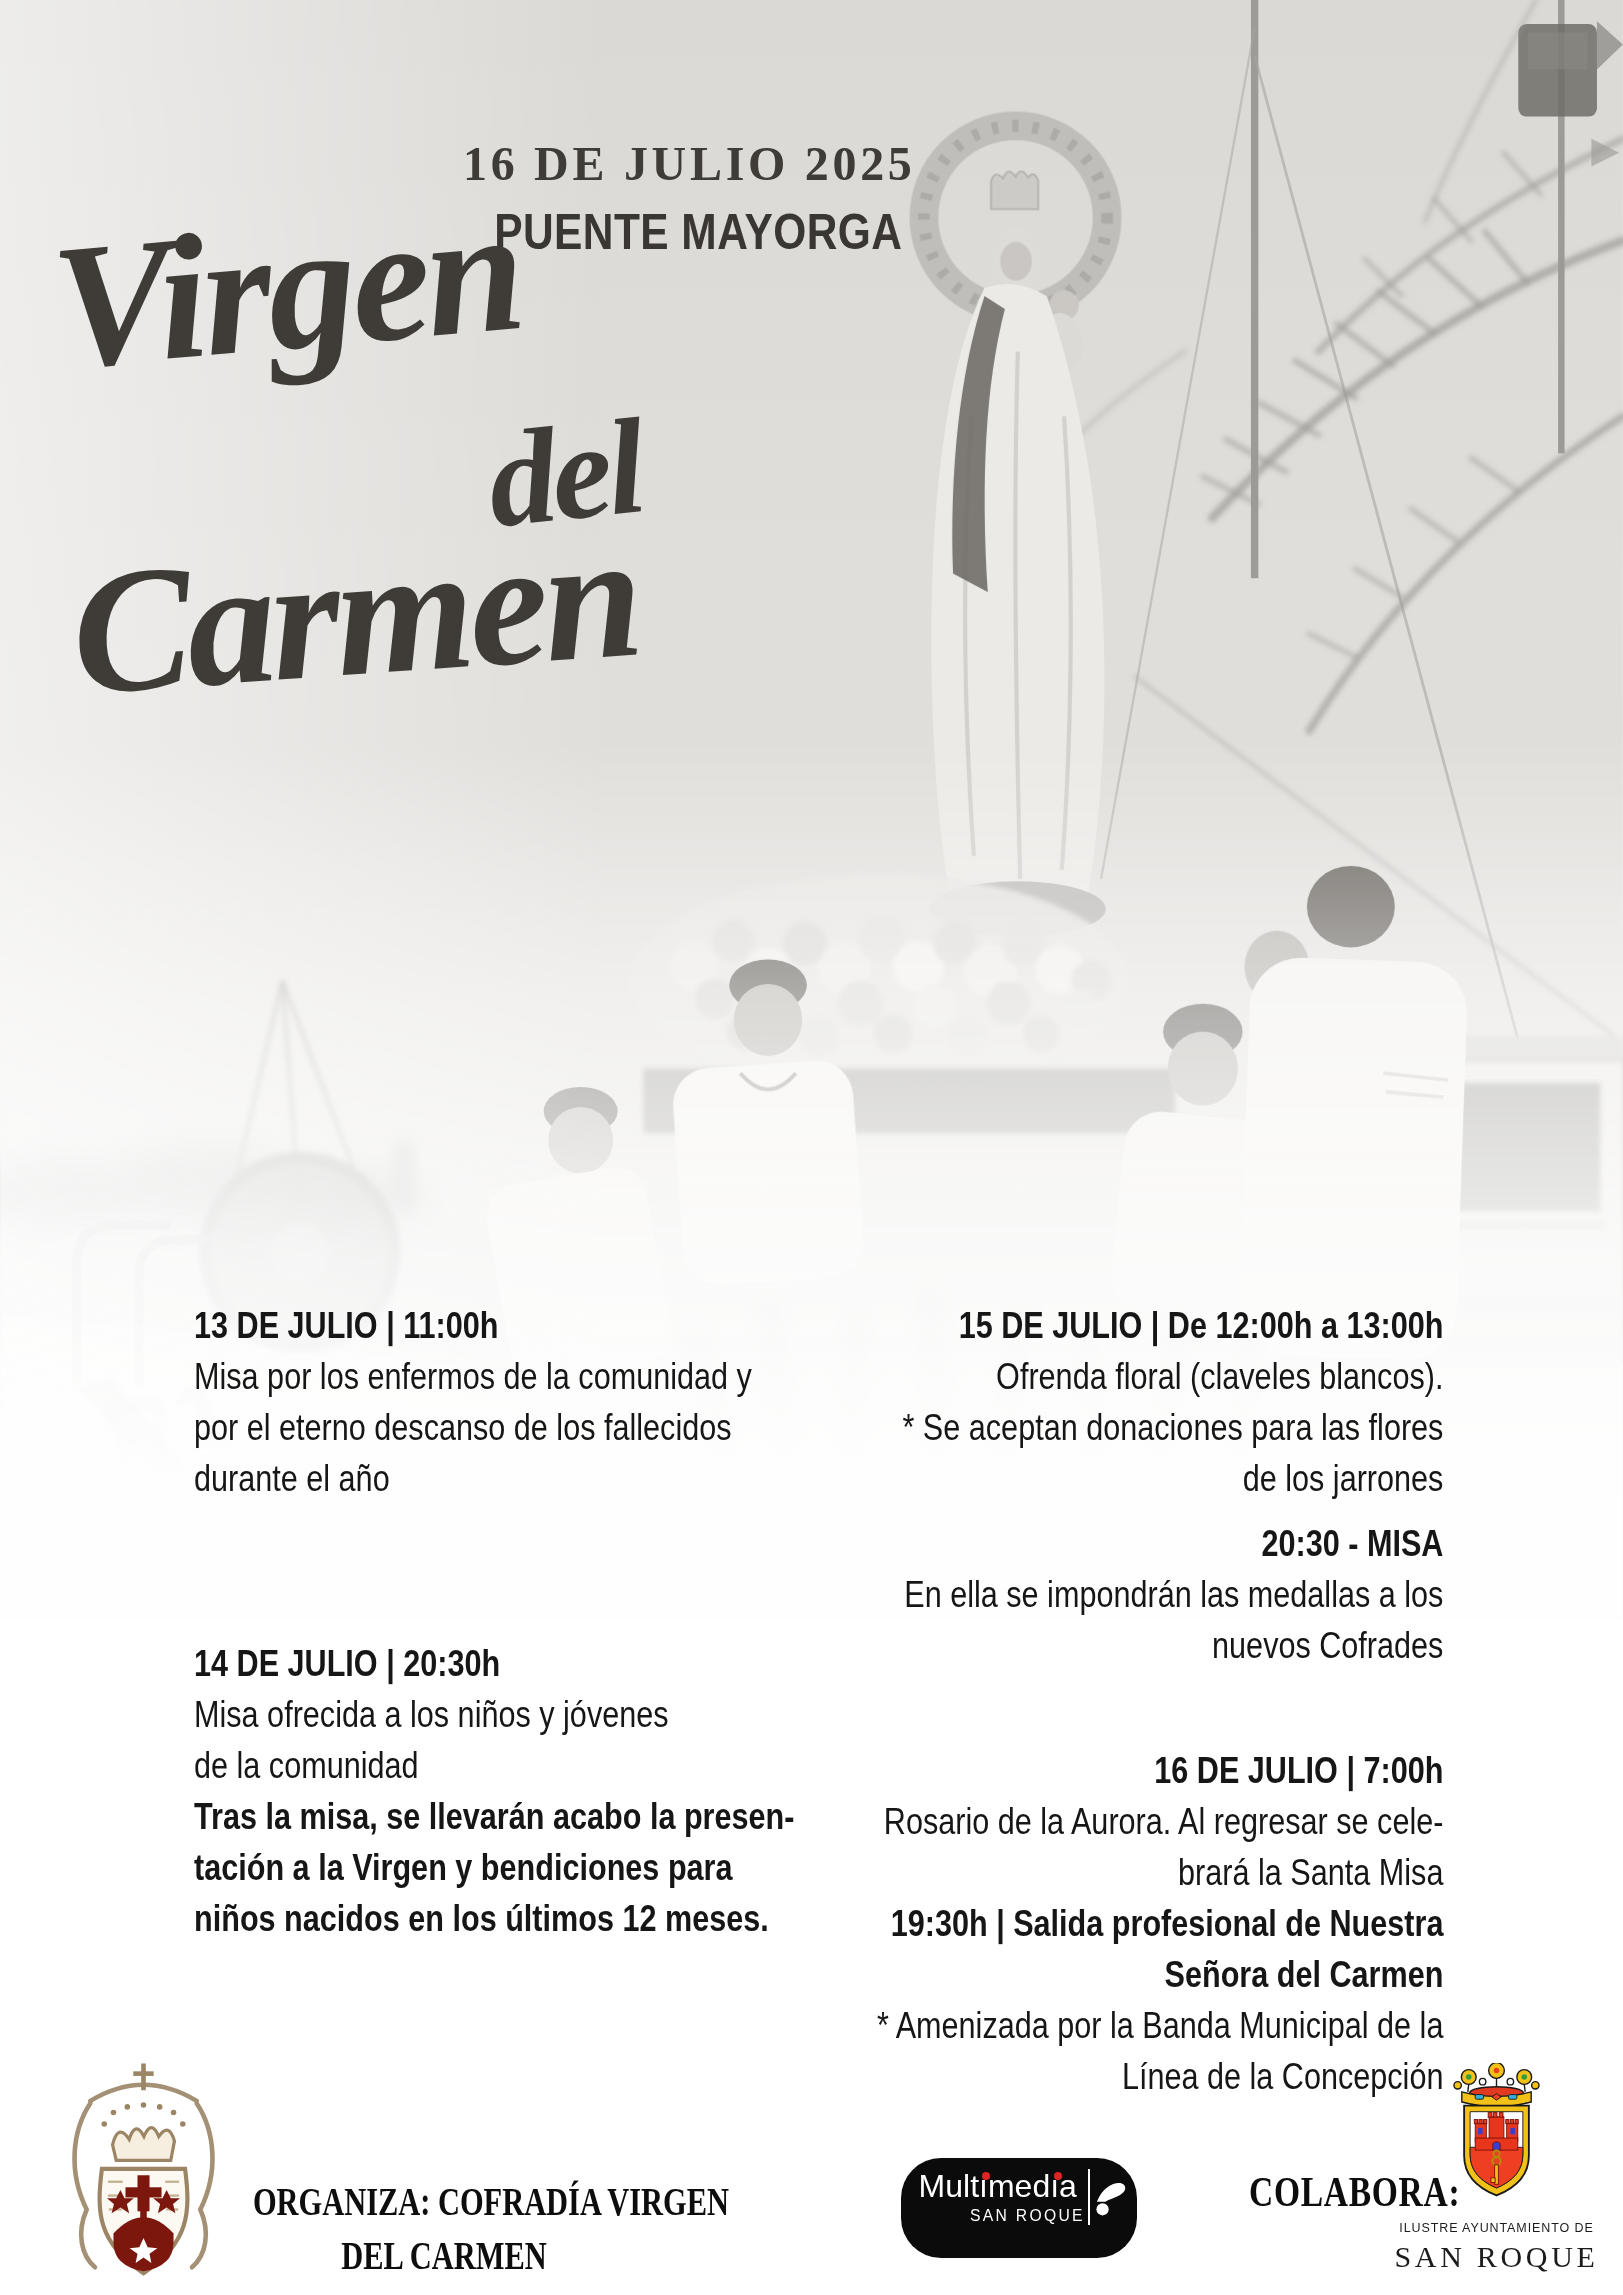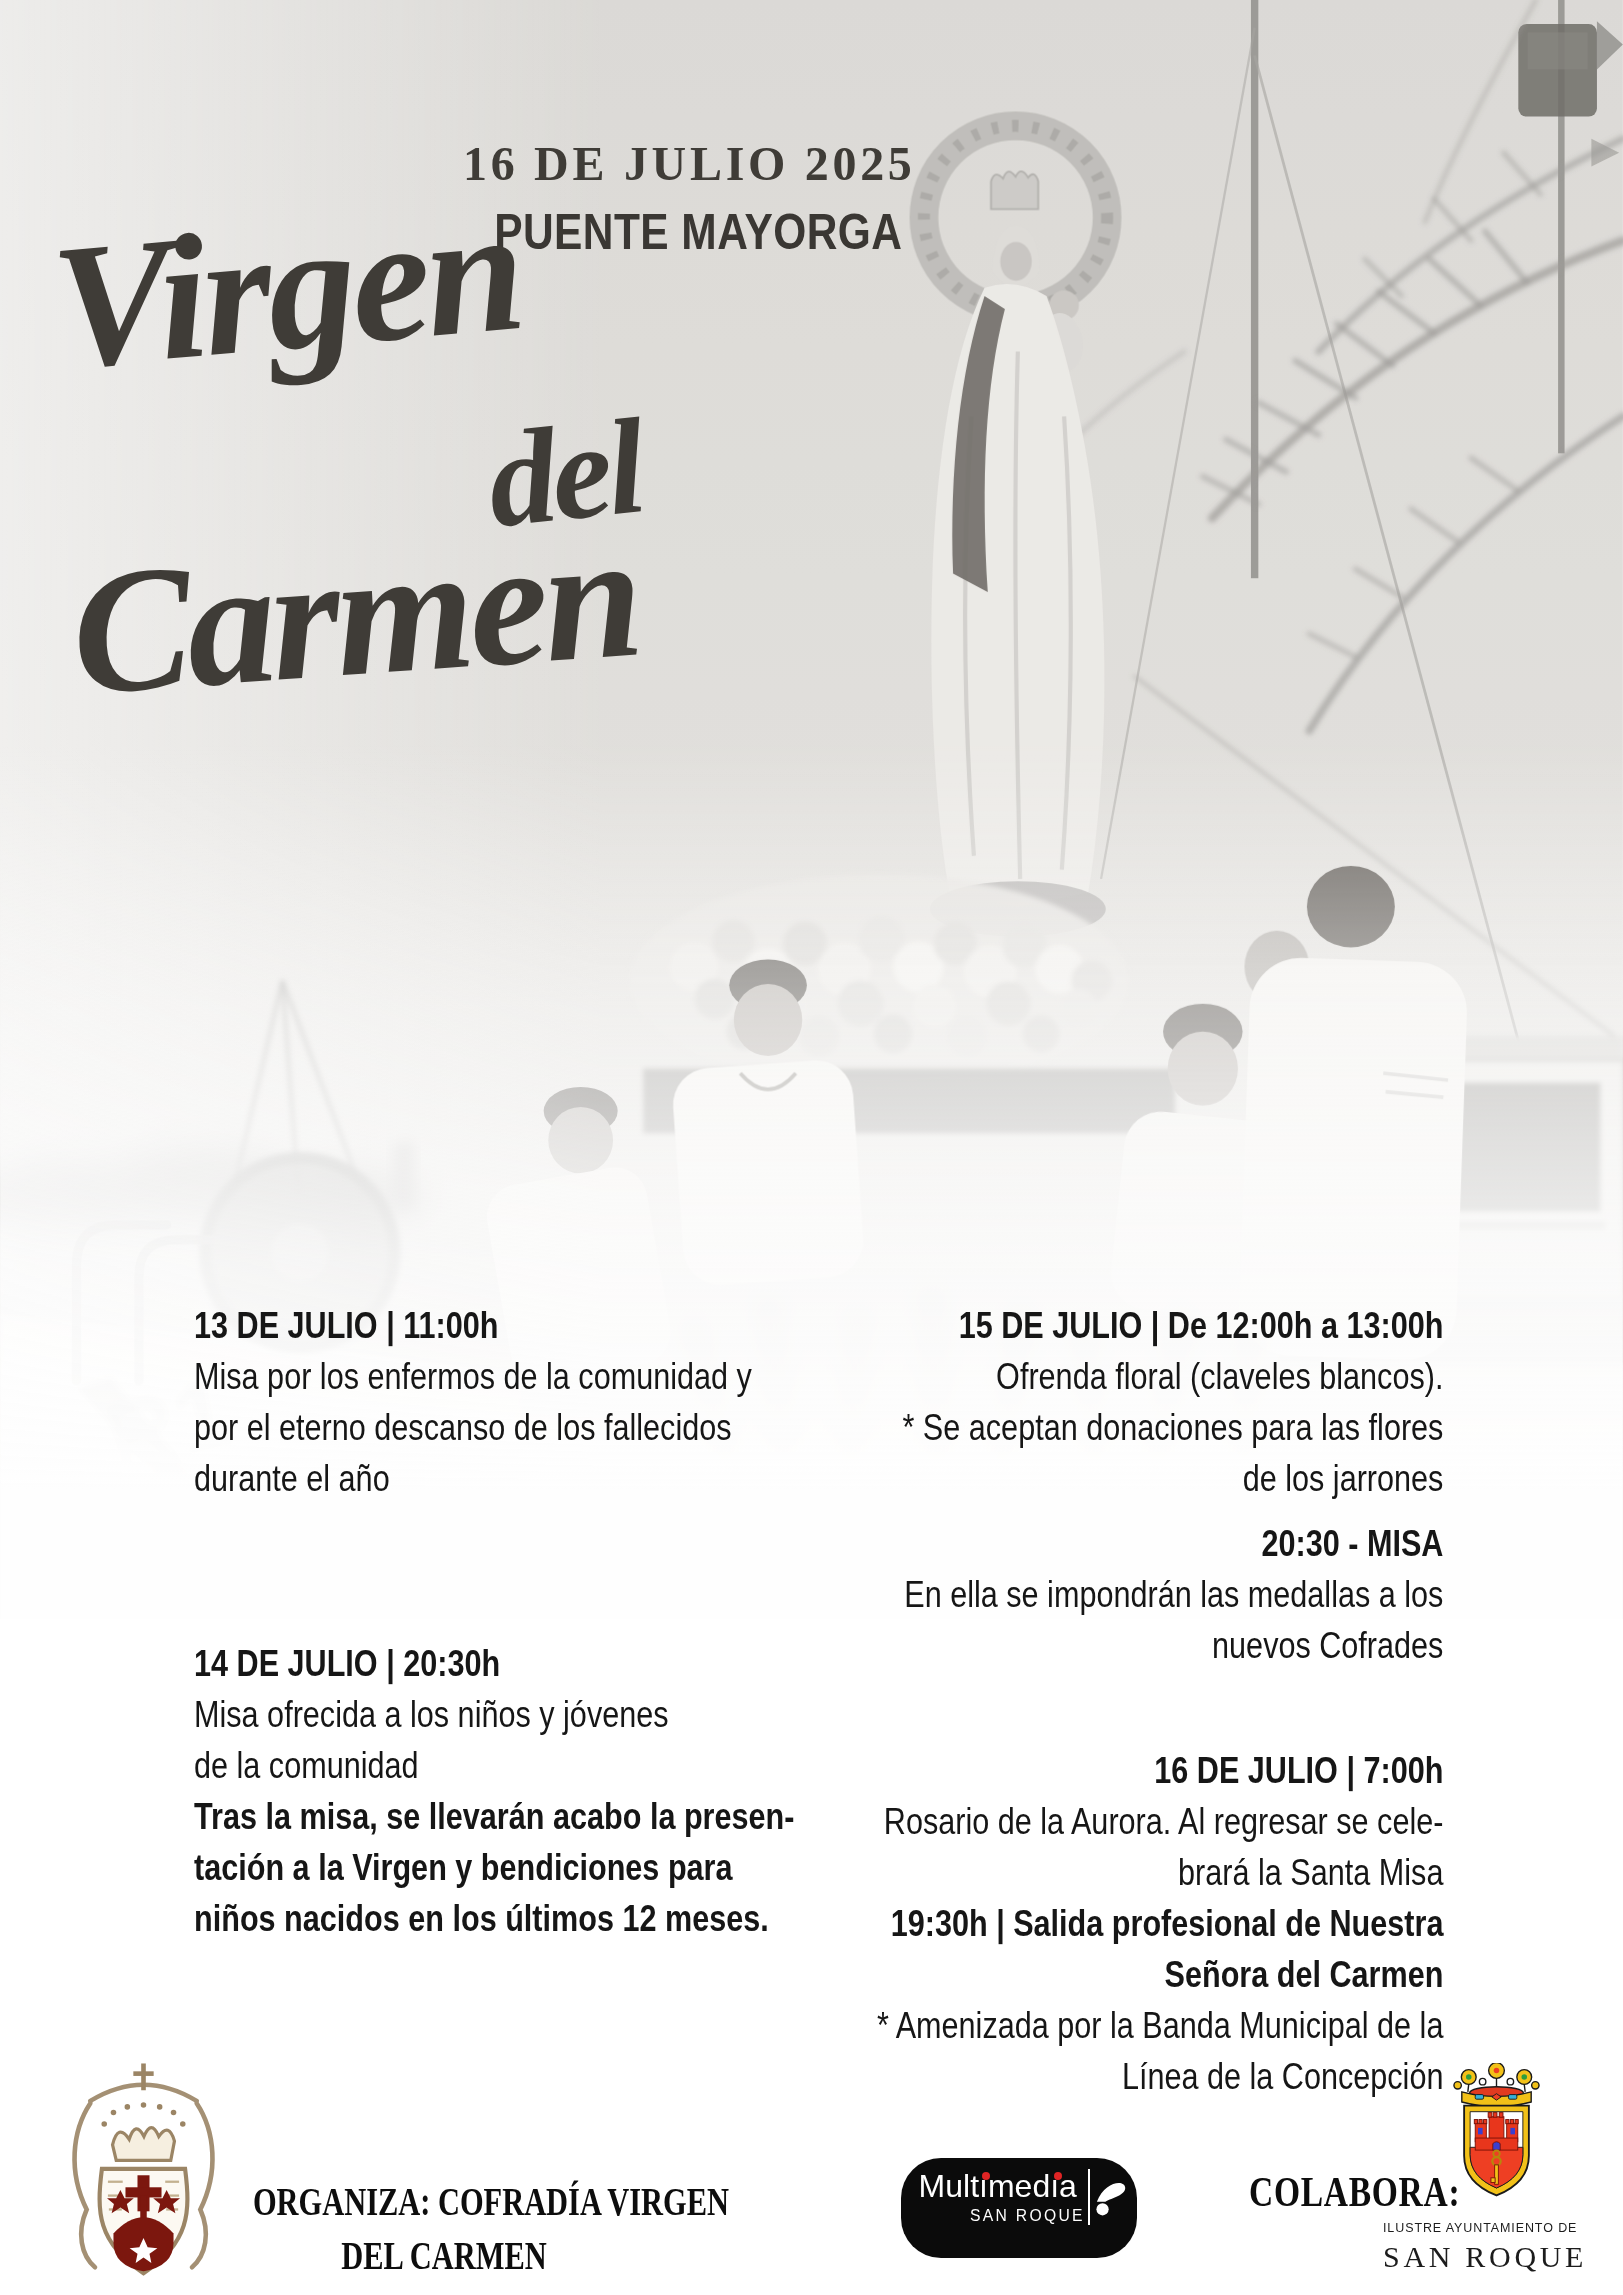--- a/index.html
+++ b/index.html
@@ -28,21 +28,21 @@
   .gap-misa{height:14px;}
   .gap-right{height:74px;}
   
   .footer-serif{font-family:"Liberation Serif", serif;font-weight:bold;color:#0d0d0d;}
   .organiza{position:absolute;left:199px;top:2175px;width:490px;text-align:center;z-index:6;
             font-size:39px;line-height:54px;transform:scaleX(.78);transform-origin:center top;white-space:nowrap;}
   .colabora{position:absolute;left:1249px;top:2167px;z-index:6;font-size:43px;letter-spacing:0.9px;
             transform:scaleX(.78);transform-origin:left top;white-space:nowrap;}
   .emblem{position:absolute;left:58px;top:2057px;width:171px;height:231px;z-index:6;}
   .crest{position:absolute;left:1441px;top:2063px;width:111px;height:139px;z-index:6;}
-  .crest-captions{position:absolute;left:1383px;top:2221px;width:227px;z-index:6;color:#1c1c1c;}
+  .crest-captions{position:absolute;left:1383px;top:2221px;width:227px;text-align:center;z-index:6;color:#1c1c1c;}
   .crest-cap-top{display:block;font-size:12.5px;letter-spacing:0.9px;font-family:"Liberation Sans", sans-serif;}
   .crest-cap-main{display:block;margin-top:4.6px;font-size:30px;letter-spacing:3.7px;font-family:"Liberation Serif", serif;}
   
   .mm-pill{position:absolute;left:901px;top:2158px;width:236px;height:100px;background:#0b0b0b;
            border-radius:40px;z-index:6;}
   .mm-brand{position:absolute;left:17.6px;top:10.2px;font-size:32px;color:#ffffff;font-weight:normal;
             letter-spacing:0;font-family:"Liberation Sans", sans-serif;}
   .mm-dot{position:absolute;width:7.9px;height:7.9px;border-radius:50%;background:#e02424;top:14px;}
   .mm-dot1{left:81px;} .mm-dot2{left:153px;}
   .mm-bar{position:absolute;left:187px;top:11px;width:2.3px;height:56px;background:#ffffff;}

